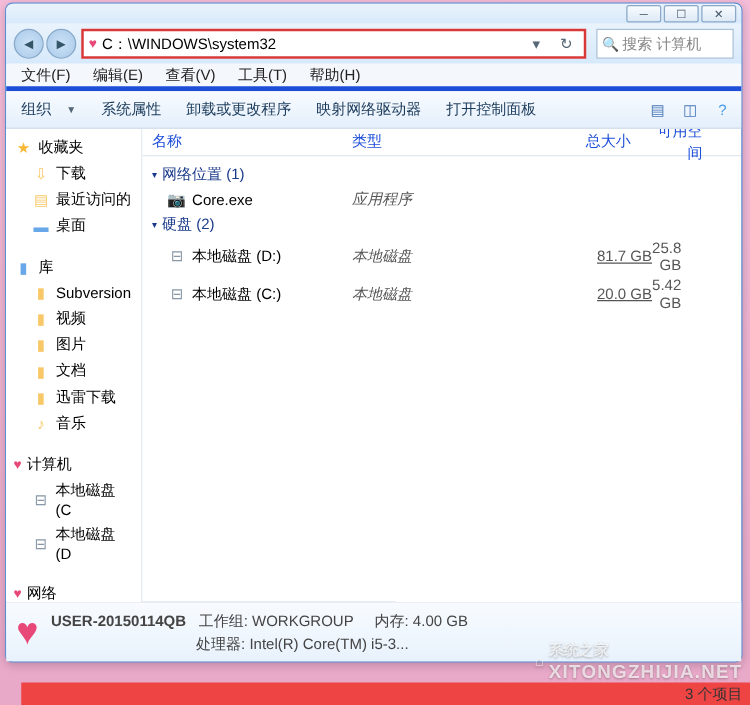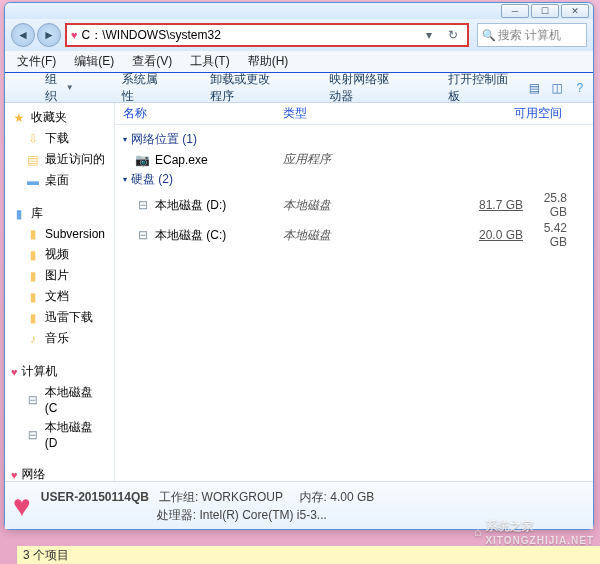--- a/index.html
+++ b/index.html
@@ -12,24 +12,24 @@
 .navbar { height: 32px; background: linear-gradient(#eaf3fc, #d6e9fb); display: flex; align-items: center; padding: 0 6px; gap: 4px; }
 .nav-arrows { display: flex; gap: 2px; }
 .nav-arrow { width: 24px; height: 24px; border-radius: 50%; background: radial-gradient(#cde3f8, #a8c8e8); border: 1px solid #88a8c8; display: flex; align-items: center; justify-content: center; color: #356; cursor: pointer; }
 .address-wrap { flex: 1; display: flex; align-items: center; border: 2px solid #d83838; height: 24px; background: #fff; }
 .address-bar { flex: 1; display: flex; align-items: center; padding: 0 4px; gap: 4px; }
 .heart-icon { color: #e84878; font-size: 11px; }
 .address-text { flex: 1; color: #000; }
 .addr-drop, .addr-refresh { width: 20px; text-align: center; color: #567; cursor: pointer; }
 .search-box { width: 110px; height: 24px; border: 1px solid #a8c0d8; background: #fff; display: flex; align-items: center; padding: 0 4px; color: #888; margin-left: 4px; }
 .search-box .mag { color: #6699cc; margin-right: 2px; font-size: 11px; }
-.menubar { height: 22px; background: #f4f8fc; border-bottom: 1px solid #1d4ed8; display: flex; align-items: center; padding: 0 4px; gap: 2px; }
+.menubar { height: 22px; background: #f4f8fc; border-bottom: 4px solid #1d4ed8; display: flex; align-items: center; padding: 0 4px; gap: 2px; }
 .menu-item { padding: 2px 8px; cursor: pointer; color: #222; }
 .toolbar { height: 30px; background: linear-gradient(#f8fbff, #e4effb); border-bottom: 1px solid #c8d8e8; display: flex; align-items: center; padding: 0 4px; gap: 4px; }
-.tool-btn { padding: 4px 8px; cursor: pointer; color: #1a3a5a; display: flex; align-items: center; gap: 2px; margin-left: 28px; }
+.tool-btn { padding: 4px 8px; cursor: pointer; color: #1a3a5a; display: flex; align-items: center; gap: 12px; }
 .tool-btn .drop { font-size: 8px; color: #567; }
 .tool-spacer { flex: 1; }
 .tool-icon { width: 22px; height: 22px; display: flex; align-items: center; justify-content: center; color: #4878b8; cursor: pointer; }
 .body { flex: 1; display: flex; overflow: hidden; }
 .sidebar { width: 110px; background: #fff; border-right: 1px solid #e0e8f0; overflow-y: auto; padding: 4px 0; }
 .side-group { margin-bottom: 12px; }
 .side-head { display: flex; align-items: center; gap: 4px; padding: 2px 6px; font-weight: normal; cursor: pointer; }
 .side-item { display: flex; align-items: center; gap: 4px; padding: 2px 6px 2px 20px; cursor: pointer; }
 .ico { width: 16px; height: 16px; display: inline-flex; align-items: center; justify-content: center; font-size: 12px; }
 .ico.star { color: #f8b838; }
@@ -44,27 +44,27 @@
 .col-type { width: 120px; }
 .col-size { width: 120px; text-align: right; }
 .col-free { flex: 1; text-align: right; padding-right: 30px; }
 .list { flex: 1; overflow: auto; padding: 4px 0; }
 .group-row { display: flex; align-items: center; gap: 4px; padding: 2px 8px; color: #1a3a8a; cursor: pointer; }
 .group-row .tri { font-size: 8px; }
 .item-row { display: flex; align-items: center; padding: 1px 0 1px 20px; cursor: pointer; }
 .item-row .nm { width: 148px; display: flex; align-items: center; gap: 4px; }
 .item-row .tp { width: 120px; color: #555; font-style: italic; }
 .item-row .sz { width: 120px; text-align: right; color: #555; text-decoration: underline; }
-.item-row .fr { flex: 1; text-align: right; padding-right: 26px; color: #555; }
+.item-row .fr { flex: 1; text-align: right; padding-right: 48px; color: #555; }
 .details { height: 48px; border-top: 1px solid #d8e0ea; background: linear-gradient(#f8fbff, #e8f2fc); display: flex; align-items: center; padding: 4px 8px; gap: 10px; }
 .details .big-heart { font-size: 30px; color: #e84878; }
 .details .info { color: #444; line-height: 1.5; }
-.statusbar { position: absolute; bottom: 0; left: 17px; right: 0; height: 18px; background: #fef9c3; color: #333; padding: 1px 6px; }
+.statusbar { position: absolute; bottom: 0; left: 17px; right: 0; height: 18px; background: #ef4444; color: #333; padding: 1px 6px; text-align: right; }
 .watermark { position: absolute; right: 6px; bottom: 18px; color: rgba(255,255,255,0.7); font-size: 16px; font-weight: bold; text-shadow: 0 1px 2px rgba(0,0,0,0.3); display: flex; align-items: center; gap: 4px; }
-.watermark small { font-size: 10px; display: block; letter-spacing: 1px; }
+.watermark small { font-size: 15px; display: block; letter-spacing: 1px; }
 </style>
 </head>
 <body>
 
 <div class="window">
   <div class="titlebar">
     <div class="win-btns">
       <div class="win-btn">─</div>
       <div class="win-btn">☐</div>
       <div class="win-btn close">✕</div>
@@ -182,31 +182,32 @@
             <span class="heart-icon">♥</span>
             <span>网络</span>
           </div>
       </div>
     </div>
 
     <div class="content">
       <div class="col-headers">
         <div class="col col-name">名称</div>
         <div class="col col-type">类型</div>
+        <div class="col col-size">总大小</div>
         <div class="col col-free">可用空间</div>
       </div>
       <div class="list">
         <div class="group-row">
             <span class="tri">▾</span>
             <span>网络位置 (1)</span>
           </div>
         <div class="item-row">
           <div class="nm">
               <span class="ico">📷</span>
-              <span>ECap.exe</span>
+              <span>Core.exe</span>
             </div>
           <div class="tp">应用程序</div>
           <div class="sz"></div>
           <div class="fr"></div>
         </div>
         <div class="group-row">
             <span class="tri">▾</span>
             <span>硬盘 (2)</span>
           </div>
         <div class="item-row">

